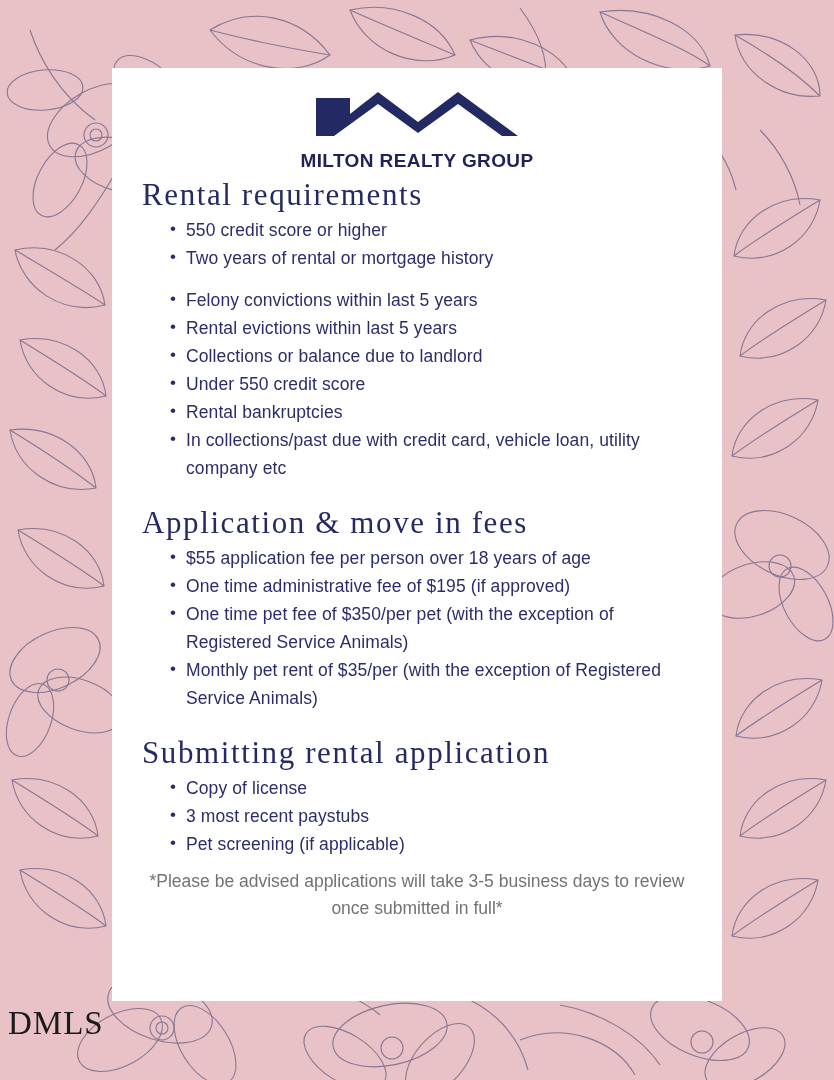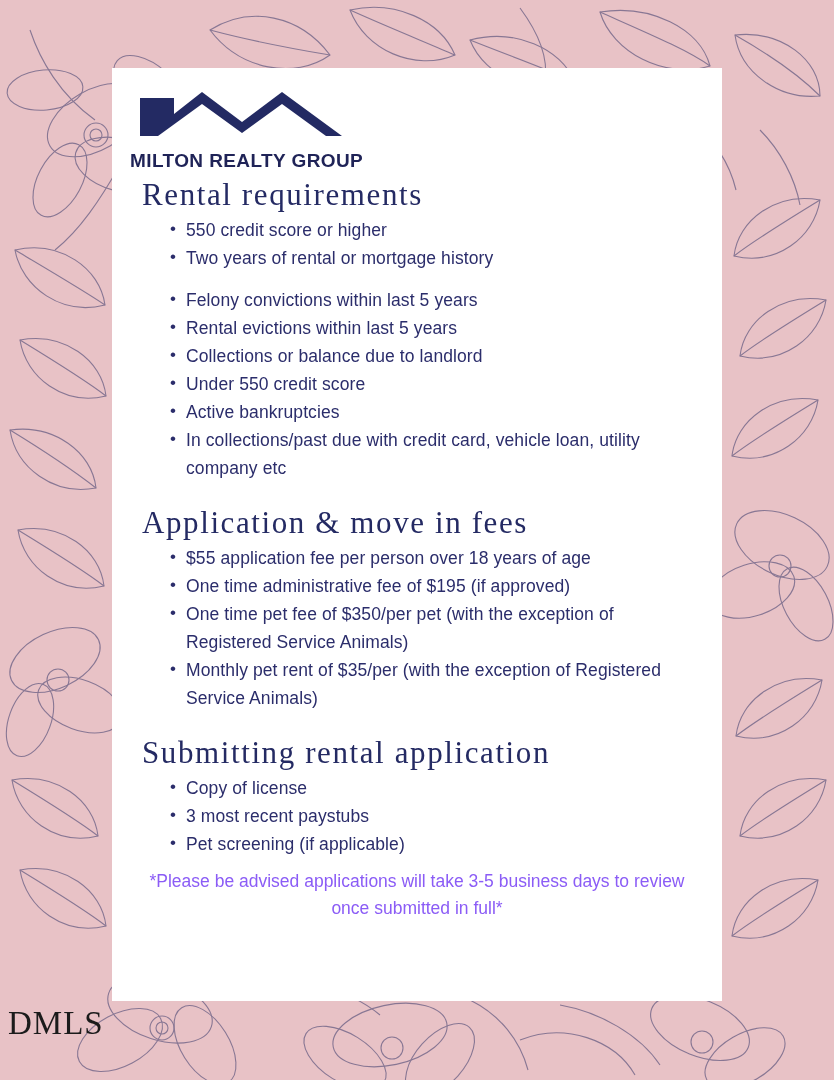--- a/index.html
+++ b/index.html
@@ -35,21 +35,21 @@
     top: 68px;
     width: 610px;
     height: 933px;
     background: #ffffff;
     box-sizing: border-box;
     padding: 14px 18px 10px 18px;
   }
 
   
   .logo-wrap {
-    text-align: left;
+    text-align: center;
     margin: 6px 0 4px 0;
   }
   .logo-svg { display: inline-block; }
   .logo-name {
     font-family: "Liberation Sans", sans-serif;
     font-weight: bold;
     font-size: 19px;
     letter-spacing: 0.4px;
     color: #1f2357;
     margin-top: -4px;
@@ -84,21 +84,21 @@
   ul.req-list li::before {
     content: "\2022";
     position: absolute;
     left: -2px;
     top: -1px;
     font-size: 17px;
     color: #2b2d6b;
   }
 
   .note {
-    color: #8b5cf6;
+    color: #737373;
     font-size: 17.5px;
     line-height: 1.55;
     text-align: center;
     margin: 4px 16px 0 16px;
   }
 
   .spacer-sm { height: 14px; }
   .spacer-xs { height: 6px; }
 
   
@@ -217,21 +217,21 @@
     <li>Two years of rental or mortgage history</li>
   </ul>
 
   <div class="spacer-sm"></div>
 
   <ul class="req-list">
     <li>Felony convictions within last 5 years</li>
     <li>Rental evictions within last 5 years</li>
     <li>Collections or balance due to landlord</li>
     <li>Under 550 credit score</li>
-    <li>Active bankruptcies</li>
+    <li>Rental bankruptcies</li>
     <li>In collections/past due with credit card, vehicle loan, utility company etc</li>
   </ul>
 
   <div class="spacer-sm"></div>
 
   <h2 class="section-title">Application &amp; move in fees</h2>
   <ul class="req-list">
     <li>$55 application fee per person over 18 years of age</li>
     <li>One time administrative fee of $195 (if approved)</li>
     <li>One time pet fee of $350/per pet (with the exception of Registered Service Animals)</li>

